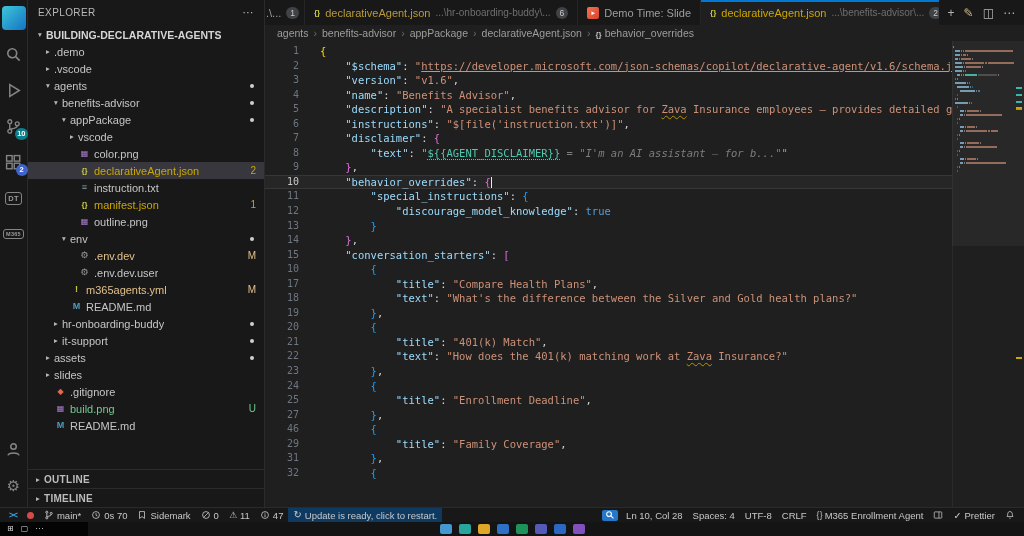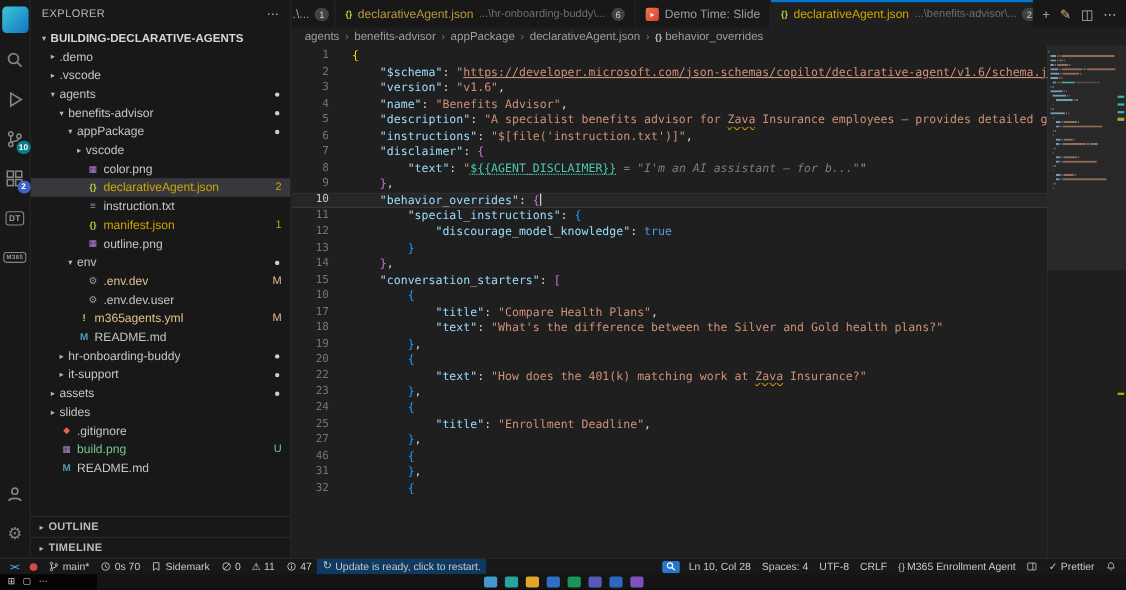--- a/index.html
+++ b/index.html
@@ -398,26 +398,28 @@
             <div class="cline"><span class="lnum">11</span><span class="ctext"><span class="tk-ws">        </span><span class="tk-pn">"special_instructions"</span><span class="tk-pt">: </span><span class="tk-b3">{</span></span></div>
             <div class="cline"><span class="lnum">12</span><span class="ctext"><span class="tk-ws">            </span><span class="tk-pn">"discourage_model_knowledge"</span><span class="tk-pt">: </span><span class="tk-kw">true</span></span></div>
             <div class="cline"><span class="lnum">13</span><span class="ctext"><span class="tk-ws">        </span><span class="tk-b3">}</span></span></div>
             <div class="cline"><span class="lnum">14</span><span class="ctext"><span class="tk-ws">    </span><span class="tk-b2">}</span><span class="tk-pt">,</span></span></div>
             <div class="cline"><span class="lnum">15</span><span class="ctext"><span class="tk-ws">    </span><span class="tk-pn">"conversation_starters"</span><span class="tk-pt">: </span><span class="tk-b2">[</span></span></div>
             <div class="cline"><span class="lnum">10</span><span class="ctext"><span class="tk-ws">        </span><span class="tk-b3">{</span></span></div>
             <div class="cline"><span class="lnum">17</span><span class="ctext"><span class="tk-ws">            </span><span class="tk-pn">"title"</span><span class="tk-pt">: </span><span class="tk-str">"Compare Health Plans"</span><span class="tk-pt">,</span></span></div>
             <div class="cline"><span class="lnum">18</span><span class="ctext"><span class="tk-ws">            </span><span class="tk-pn">"text"</span><span class="tk-pt">: </span><span class="tk-str">"What's the difference between the Silver and Gold health plans?"</span></span></div>
             <div class="cline"><span class="lnum">19</span><span class="ctext"><span class="tk-ws">        </span><span class="tk-b3">}</span><span class="tk-pt">,</span></span></div>
             <div class="cline"><span class="lnum">20</span><span class="ctext"><span class="tk-ws">        </span><span class="tk-b3">{</span></span></div>
+            <div class="cline"><span class="lnum">21</span><span class="ctext"><span class="tk-ws">            </span><span class="tk-pn">"title"</span><span class="tk-pt">: </span><span class="tk-str">"401(k) Match"</span><span class="tk-pt">,</span></span></div>
             <div class="cline"><span class="lnum">22</span><span class="ctext"><span class="tk-ws">            </span><span class="tk-pn">"text"</span><span class="tk-pt">: </span><span class="tk-str">"How does the 401(k) matching work at </span><span class="tk-sq">Zava</span><span class="tk-str"> Insurance?"</span></span></div>
             <div class="cline"><span class="lnum">23</span><span class="ctext"><span class="tk-ws">        </span><span class="tk-b3">}</span><span class="tk-pt">,</span></span></div>
             <div class="cline"><span class="lnum">24</span><span class="ctext"><span class="tk-ws">        </span><span class="tk-b3">{</span></span></div>
             <div class="cline"><span class="lnum">25</span><span class="ctext"><span class="tk-ws">            </span><span class="tk-pn">"title"</span><span class="tk-pt">: </span><span class="tk-str">"Enrollment Deadline"</span><span class="tk-pt">,</span></span></div>
             <div class="cline"><span class="lnum">27</span><span class="ctext"><span class="tk-ws">        </span><span class="tk-b3">}</span><span class="tk-pt">,</span></span></div>
             <div class="cline"><span class="lnum">46</span><span class="ctext"><span class="tk-ws">        </span><span class="tk-b3">{</span></span></div>
+            <div class="cline"><span class="lnum">29</span><span class="ctext"><span class="tk-ws">            </span><span class="tk-pn">"title"</span><span class="tk-pt">: </span><span class="tk-str">"Family Coverage"</span><span class="tk-pt">,</span></span></div>
             <div class="cline"><span class="lnum">31</span><span class="ctext"><span class="tk-ws">        </span><span class="tk-b3">}</span><span class="tk-pt">,</span></span></div>
             <div class="cline"><span class="lnum">32</span><span class="ctext"><span class="tk-ws">        </span><span class="tk-b3">{</span></span></div>
           </div>
         <div class="mslider"></div>
         <div class="minimap">
             <div class="mrow">
               <span class="ms mm-b1" style="width: 1px;"></span>
             </div>
             <div class="mrow">
               <span class="ms mm-ws" style="width: 2px;"></span>

